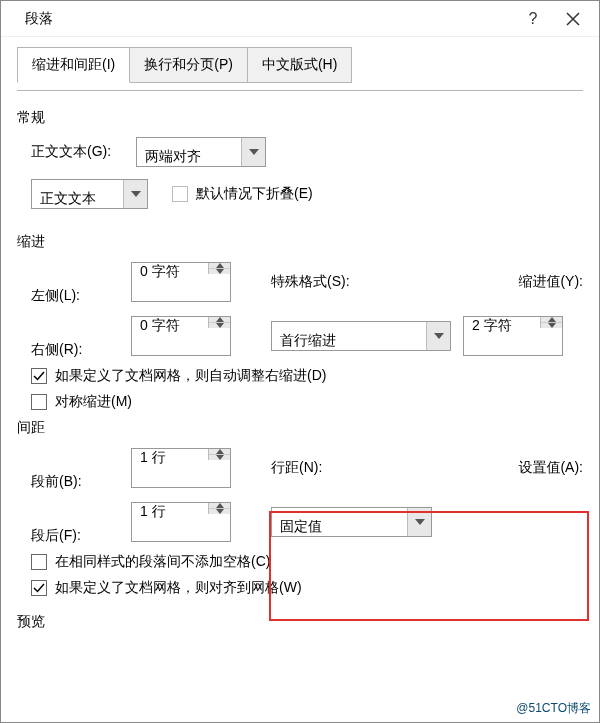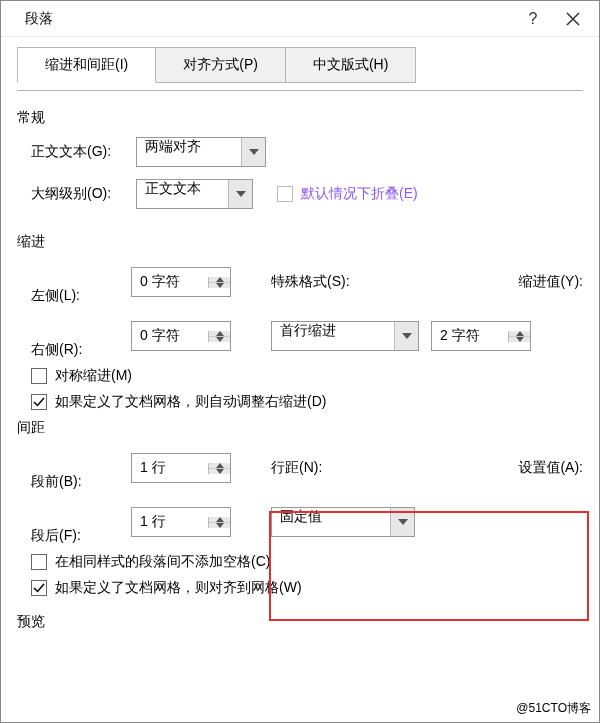--- a/index.html
+++ b/index.html
@@ -34,21 +34,21 @@
     justify-content: center;
     font-size: 16px;
     color: #333;
     cursor: pointer;
   }
   .titlebar .close svg { width: 14px; height: 14px; }
   .body { padding: 10px 16px 0 16px; }
 
   .tabs { display: flex; margin-bottom: 8px; }
   .tab {
-    padding: 8px 27px;
+    padding: 8px 14px;
     border: 1px solid #b5b5b5;
     background: #f0f0f0;
     cursor: pointer;
     font-size: 14px;
     position: relative;
     margin-right: -1px;
   }
   .tab.active { background: #fff; border-bottom: 1px solid #fff; z-index: 2; }
   .tab-row-line { border-bottom: 1px solid #b5b5b5; margin-top: -1px; }
 
@@ -62,41 +62,41 @@
   }
   .label { width: 105px; font-size: 14px; }
   .label-narrow { width: 100px; font-size: 14px; margin-top: 28px; }
   .col-label { font-size: 14px; }
 
   .select {
     height: 30px;
     border: 1px solid #999;
     background: #fff;
     display: flex;
-    align-items: flex-start;
+    align-items: flex-end;
     padding: 0 0 0 8px;
   }
   .select-text { flex: 1; font-size: 14px; }
   .select-btn {
     width: 24px;
     height: 100%;
     border-left: 1px solid #bbb;
     background: #e8e8e8;
     display: flex;
     align-items: center;
     justify-content: center;
   }
   .chev { width: 10px; height: 6px; }
 
   .spinbox {
-    height: 30px;
+    height: 40px;
     border: 1px solid #999;
     background: #fff;
     display: flex;
-    align-items: center;
+    align-items: flex-start;
   }
   .spinbox .spin-text {
     flex: 1;
     padding-left: 8px;
     display: flex;
     align-items: center;
     font-size: 14px;
   }
   .spin-btns {
     width: 22px;
@@ -123,32 +123,32 @@
   }
   .cb {
     width: 16px; height: 16px;
     border: 1px solid #666;
     margin-right: 8px;
     display: flex; align-items: center; justify-content: center;
     background: #fff;
   }
   .cb.disabled { border-color: #bbb; }
   .cb svg { width: 12px; height: 12px; }
-  .cb-label.disabled { color: #8b5cf6; }
+  .cb-label.disabled { color: #000000; }
 
   .highlight-box {
     position: absolute;
     border: 2px solid #e03030;
     pointer-events: none;
   }
   .watermark {
     position: absolute;
     right: 4px; bottom: 4px;
     font-size: 12px;
-    color: #000000;
+    color: #0c4a6e;
     background: rgba(255,255,255,0.8);
     padding: 1px 4px;
   }
 </style>
 </head>
 <body>
 
 <div class="dialog">
   <div class="titlebar">
     <span class="title">段落</span>
@@ -159,41 +159,40 @@
       <svg viewBox="0 0 14 14">
           <path d="M1 1 L13 13 M13 1 L1 13" stroke="#333" stroke-width="1.5"></path>
         </svg>
     </div>
   </div>
 
   <div class="body">
 
     <div class="tabs">
       <div class="tab active"><span>缩进和间距(I)</span></div>
-      <div class="tab"><span>对齐方式(P)</span></div>
+      <div class="tab"><span>换行和分页(P)</span></div>
       <div class="tab"><span>中文版式(H)</span></div>
     </div>
     <div class="tab-row-line"></div>
 
     <div class="section-title">常规</div>
 
     <div class="row">
       <span class="label">正文文本(G):</span>
       <div class="select" style="width:130px">
         <span class="select-text">两端对齐</span>
         <div class="select-btn">
           <svg class="chev" viewBox="0 0 10 6">
               <path d="M0 0 L5 6 L10 0 Z" fill="#555"></path>
             </svg>
         </div>
       </div>
     </div>
 
     <div class="row">
-      <span class="label">大纲级别(O):</span>
       <div class="select" style="width:117px">
         <span class="select-text">正文文本</span>
         <div class="select-btn">
           <svg class="chev" viewBox="0 0 10 6">
               <path d="M0 0 L5 6 L10 0 Z" fill="#555"></path>
             </svg>
         </div>
       </div>
       <div style="width:24px"></div>
       <div class="cb disabled"></div>
@@ -236,21 +235,21 @@
               </svg>
             </div>
           <div class="spin-btn">
               <svg class="tri" viewBox="0 0 8 5">
                 <path d="M0 0 L4 5 L8 0 Z" fill="#555"></path>
               </svg>
             </div>
         </div>
       </div>
       <div style="width:40px"></div>
-      <div class="select" style="width:148px">
+      <div class="select" style="width:180px">
         <span class="select-text">首行缩进</span>
         <div class="select-btn">
           <svg class="chev" viewBox="0 0 10 6">
               <path d="M0 0 L5 6 L10 0 Z" fill="#555"></path>
             </svg>
         </div>
       </div>
       <div style="width:12px"></div>
       <div class="spinbox" style="width:100px">
         <span class="spin-text">2 字符</span>
@@ -263,96 +262,96 @@
           <div class="spin-btn">
               <svg class="tri" viewBox="0 0 8 5">
                 <path d="M0 0 L4 5 L8 0 Z" fill="#555"></path>
               </svg>
             </div>
         </div>
       </div>
     </div>
 
     <div class="checkbox-row">
+      <div class="cb">
+        <svg viewBox="0 0 12 12">
+            <path d="M1 6 L4.5 9.5 L11 2" stroke="#000" stroke-width="1.5" fill="none"></path>
+          </svg>
+      </div>
+      <span>如果定义了文档网格，则自动调整右缩进(D)</span>
+    </div>
+    <div class="checkbox-row">
       <div class="cb"></div>
       <span>对称缩进(M)</span>
+    </div>
+
+    <div class="section-title" style="margin-top:1px">间距</div>
+
+    <div class="row">
+      <span class="label-narrow">段前(B):</span>
+      <div class="spinbox" style="width:100px">
+        <span class="spin-text">1 行</span>
+        <div class="spin-btns">
+          <div class="spin-btn">
+              <svg class="tri" viewBox="0 0 8 5">
+                <path d="M0 5 L4 0 L8 5 Z" fill="#555"></path>
+              </svg>
+            </div>
+          <div class="spin-btn">
+              <svg class="tri" viewBox="0 0 8 5">
+                <path d="M0 0 L4 5 L8 0 Z" fill="#555"></path>
+              </svg>
+            </div>
+        </div>
+      </div>
+      <div style="width:40px"></div>
+      <span class="col-label" style="width:120px">行距(N):</span>
+      <div style="flex:1"></div>
+      <span class="col-label">设置值(A):</span>
+    </div>
+
+    <div class="row">
+      <span class="label-narrow">段后(F):</span>
+      <div class="spinbox" style="width:100px">
+        <span class="spin-text">1 行</span>
+        <div class="spin-btns">
+          <div class="spin-btn">
+              <svg class="tri" viewBox="0 0 8 5">
+                <path d="M0 5 L4 0 L8 5 Z" fill="#555"></path>
+              </svg>
+            </div>
+          <div class="spin-btn">
+              <svg class="tri" viewBox="0 0 8 5">
+                <path d="M0 0 L4 5 L8 0 Z" fill="#555"></path>
+              </svg>
+            </div>
+        </div>
+      </div>
+      <div style="width:40px"></div>
+      <div class="select" style="width:161px">
+        <span class="select-text">固定值</span>
+        <div class="select-btn">
+          <svg class="chev" viewBox="0 0 10 6">
+              <path d="M0 0 L5 6 L10 0 Z" fill="#555"></path>
+            </svg>
+        </div>
+      </div>
+      <div style="width:12px"></div>
+    </div>
+
+    <div class="checkbox-row">
+      <div class="cb"></div>
+      <span>在相同样式的段落间不添加空格(C)</span>
     </div>
     <div class="checkbox-row">
       <div class="cb">
         <svg viewBox="0 0 12 12">
             <path d="M1 6 L4.5 9.5 L11 2" stroke="#000" stroke-width="1.5" fill="none"></path>
           </svg>
       </div>
-      <span>如果定义了文档网格，则自动调整右缩进(D)</span>
-    </div>
-
-    <div class="section-title" style="margin-top:1px">间距</div>
-
-    <div class="row">
-      <span class="label-narrow">段前(B):</span>
-      <div class="spinbox" style="width:100px">
-        <span class="spin-text">1 行</span>
-        <div class="spin-btns">
-          <div class="spin-btn">
-              <svg class="tri" viewBox="0 0 8 5">
-                <path d="M0 5 L4 0 L8 5 Z" fill="#555"></path>
-              </svg>
-            </div>
-          <div class="spin-btn">
-              <svg class="tri" viewBox="0 0 8 5">
-                <path d="M0 0 L4 5 L8 0 Z" fill="#555"></path>
-              </svg>
-            </div>
-        </div>
-      </div>
-      <div style="width:40px"></div>
-      <span class="col-label" style="width:120px">行距(N):</span>
-      <div style="flex:1"></div>
-      <span class="col-label">设置值(A):</span>
-    </div>
-
-    <div class="row">
-      <span class="label-narrow">段后(F):</span>
-      <div class="spinbox" style="width:100px">
-        <span class="spin-text">1 行</span>
-        <div class="spin-btns">
-          <div class="spin-btn">
-              <svg class="tri" viewBox="0 0 8 5">
-                <path d="M0 5 L4 0 L8 5 Z" fill="#555"></path>
-              </svg>
-            </div>
-          <div class="spin-btn">
-              <svg class="tri" viewBox="0 0 8 5">
-                <path d="M0 0 L4 5 L8 0 Z" fill="#555"></path>
-              </svg>
-            </div>
-        </div>
-      </div>
-      <div style="width:40px"></div>
-      <div class="select" style="width:144px">
-        <span class="select-text">固定值</span>
-        <div class="select-btn">
-          <svg class="chev" viewBox="0 0 10 6">
-              <path d="M0 0 L5 6 L10 0 Z" fill="#555"></path>
-            </svg>
-        </div>
-      </div>
-      <div style="width:12px"></div>
-    </div>
-
-    <div class="checkbox-row">
-      <div class="cb"></div>
-      <span>在相同样式的段落间不添加空格(C)</span>
-    </div>
-    <div class="checkbox-row">
-      <div class="cb">
-        <svg viewBox="0 0 12 12">
-            <path d="M1 6 L4.5 9.5 L11 2" stroke="#000" stroke-width="1.5" fill="none"></path>
-          </svg>
-      </div>
       <span>如果定义了文档网格，则对齐到网格(W)</span>
     </div>
 
     <div class="section-title" style="margin-top:16px">预览</div>
 
   </div>
 
   <div class="highlight-box" style="left:268px; top:510px; width:320px; height:110px;"></div>
 
   <div class="watermark">@51CTO博客</div>

